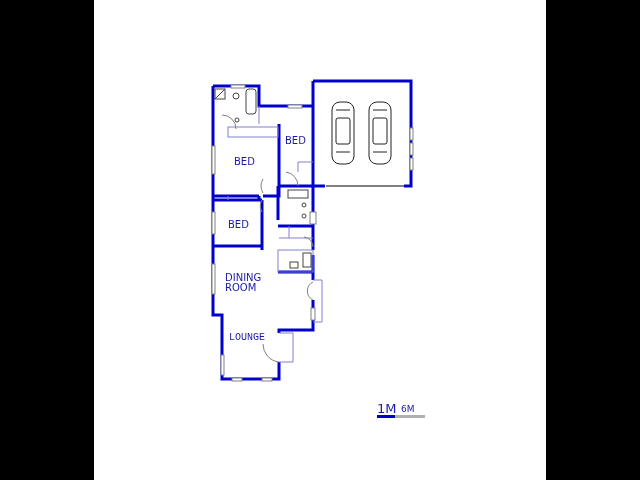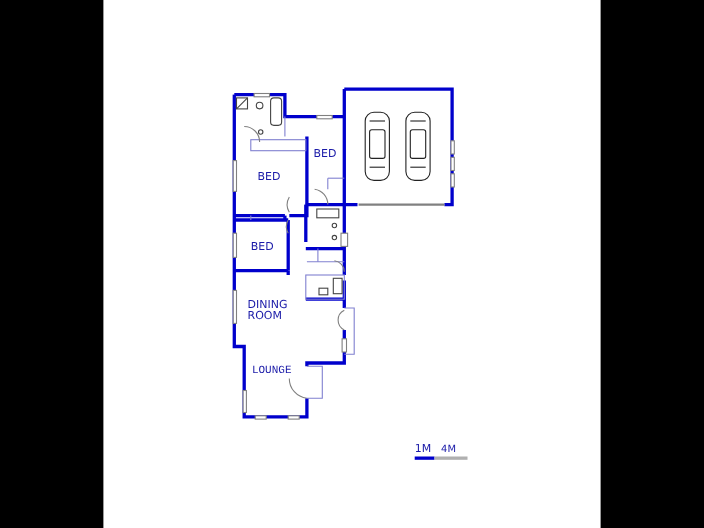--- a/index.html
+++ b/index.html
@@ -104,14 +104,14 @@
     <rect x="395" y="415" width="30" height="3" fill="#b0b0b0"></rect>
   </g>
 </svg>
 
 <div class="lbl" style="left:234px;top:157px;">BED</div>
 <div class="lbl" style="left:285px;top:136px;">BED</div>
 <div class="lbl" style="left:228px;top:220px;">BED</div>
 <div class="lbl" style="left:225px;top:273px;white-space:pre-line;">DINING
 ROOM</div>
 <div class="lbl" style="left:229px;top:333px;font-family:Liberation Mono, monospace;">LOUNGE</div>
-<div class="lbl" style="left:377px;top:404px;font-size:10px;">1M</div>
-<div class="lbl" style="left:401px;top:404px;font-size:9px;">4M</div>
+<div class="lbl" style="left:377px;top:404px;font-size:13px;">1M</div>
+<div class="lbl" style="left:401px;top:404px;font-size:9px;">6M</div>
 
 </body></html>

